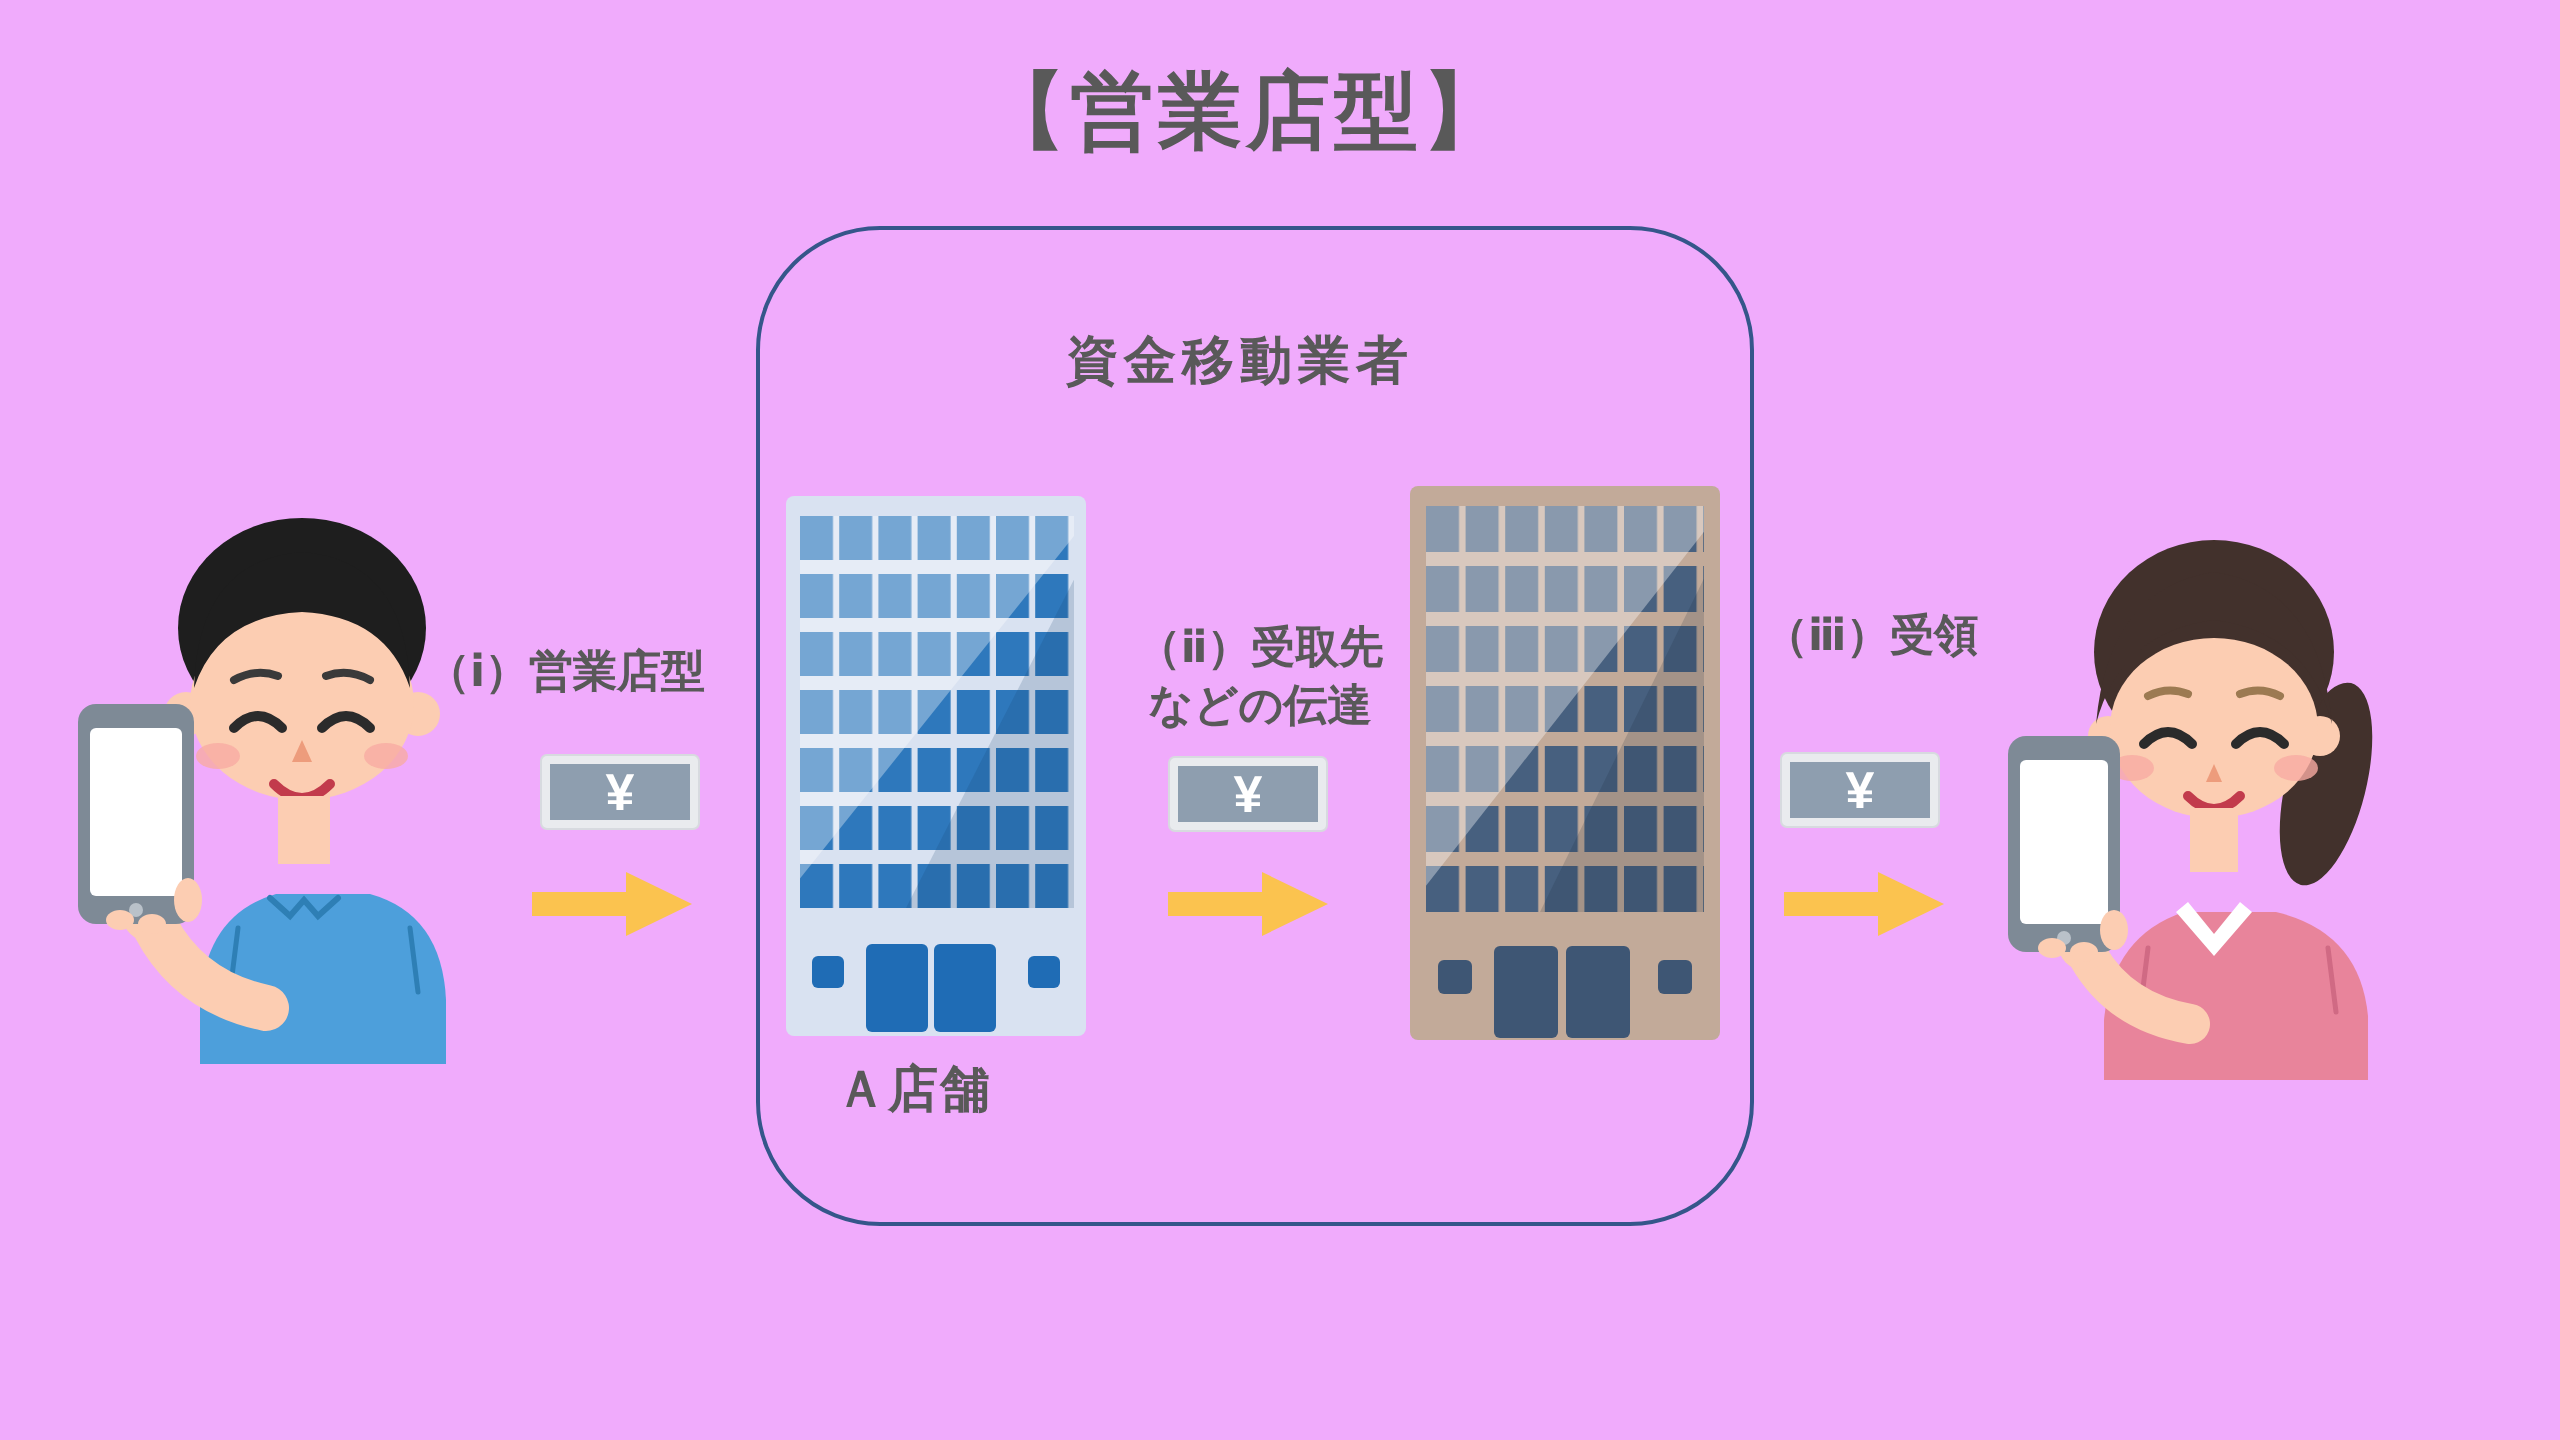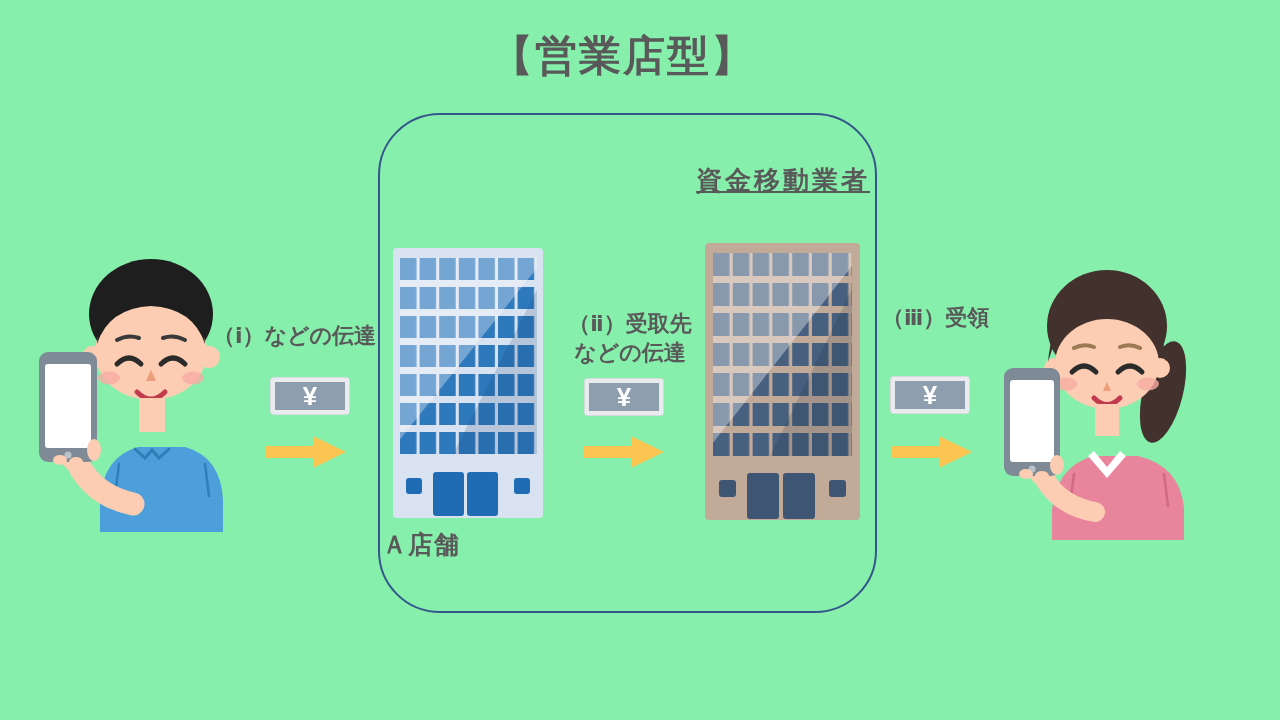--- a/index.html
+++ b/index.html
@@ -1,36 +1,36 @@
 <!DOCTYPE html>
 <html><head>
 <meta charset="utf-8">
 <style>
   * { margin: 0; padding: 0; box-sizing: border-box; }
   html, body { width: 1280px; height: 720px; background: #ffffff; overflow: hidden;
     font-family: "Liberation Sans", "DejaVu Sans", sans-serif; }
-  #stage { position: relative; width: 1280px; height: 720px; background: #86efac; }
+  #stage { position: relative; width: 1280px; height: 720px; background: #f0abfc; }
 
   .abs { position: absolute; }
 
   .title { left: 0; top: 28px; width: 1246px; text-align: center;
     font-size: 42px; font-weight: 700; color: #595959; letter-spacing: 2px; }
 
   .provider-box { left: 378px; top: 113px; width: 499px; height: 500px;
     border: 2px solid #35568A; border-radius: 62px; background: transparent; }
 
-  .provider-label { left: 370px; top: 163px; width: 500px; text-align: right;
-    font-size: 26px; font-weight: 700; color: #595959; letter-spacing: 3px; text-decoration: underline; }
+  .provider-label { left: 370px; top: 163px; width: 500px; text-align: center;
+    font-size: 26px; font-weight: 700; color: #595959; letter-spacing: 3px; }
 
   .flow-label { font-size: 22px; font-weight: 700; color: #595959; white-space: nowrap; }
   .flow1-label { left: 213px; top: 321px; }
   .flow2-label { left: 548px; top: 309px; width: 164px; text-align: center; line-height: 29px; }
   .flow3-label { left: 882px; top: 303px; }
 
-  .bldg-label { font-size: 25px; font-weight: 700; color: #595959; 
+  .bldg-label { font-size: 25px; font-weight: 700; color: #595959; text-align: center;
     width: 150px; letter-spacing: 1px; }
   .bldg-a-label { left: 382px; top: 528px; }
   .bldg-b-label { left: 701px; top: 528px; }
 
   .building-a { left: 393px; top: 248px; width: 150px; height: 270px; }
   .building-b { left: 705px; top: 243px; width: 155px; height: 277px; }
 
   .bill  { width: 80px; height: 38px; }
   .bill1 { left: 270px; top: 377px; }
   .bill2 { left: 584px; top: 378px; }
@@ -187,21 +187,21 @@
       <polygon points="155,30 155,213 65,213" fill="#1E2B3D" opacity="0.18"></polygon>
     </g>
     <rect x="42" y="230" width="32" height="46" rx="3" fill="#3E5674"></rect>
     <rect x="78" y="230" width="32" height="46" rx="3" fill="#3E5674"></rect>
     <rect x="14" y="237" width="17" height="17" rx="3" fill="#3E5674"></rect>
     <rect x="124" y="237" width="17" height="17" rx="3" fill="#3E5674"></rect>
   </svg>
 
   <div class="abs bldg-label bldg-a-label">Ａ店舗</div>
 
-  <div class="abs flow-label flow1-label">（ⅰ）などの伝達</div>
+  <div class="abs flow-label flow1-label">（ⅰ）営業店型</div>
   <svg class="abs bill bill1" viewBox="0 0 80 38">
     <rect x="0.5" y="0.5" width="79" height="37" rx="3" fill="#E9EBEE" stroke="#D7DADF"></rect>
     <rect x="5" y="5" width="70" height="28" fill="#8E9EAF"></rect>
     <text x="40" y="28" font-size="26" font-weight="bold" fill="#FFFFFF" text-anchor="middle">¥</text>
   </svg>
   <svg class="abs arrow arrow1" viewBox="0 0 80 32">
     <polygon points="0,10 47,10 47,0 80,16 47,32 47,22 0,22" fill="#FBC34F"></polygon>
   </svg>
 
   <div class="abs flow-label flow2-label">

